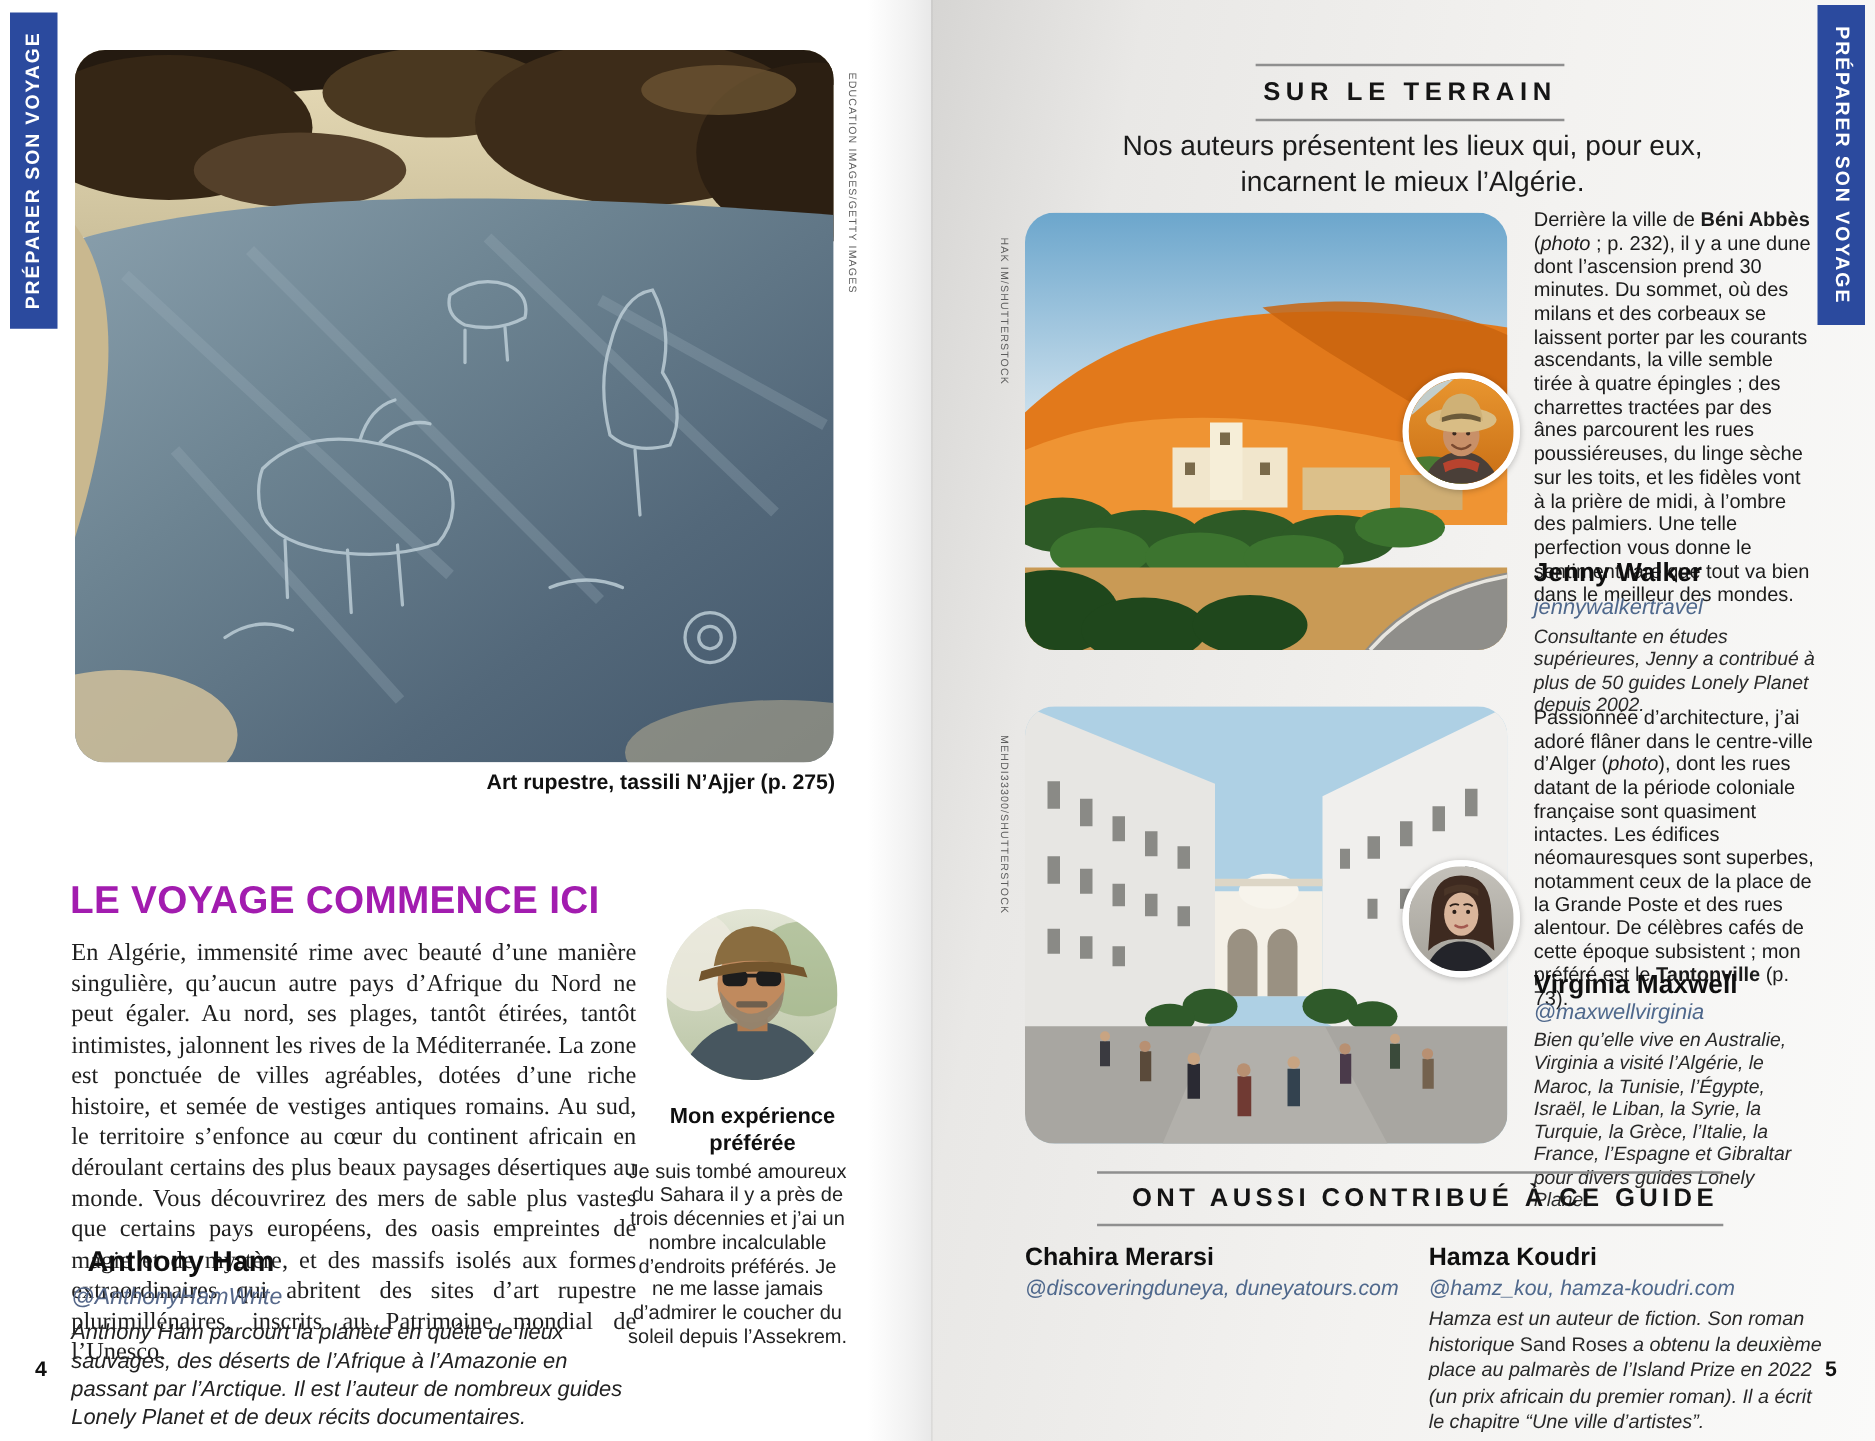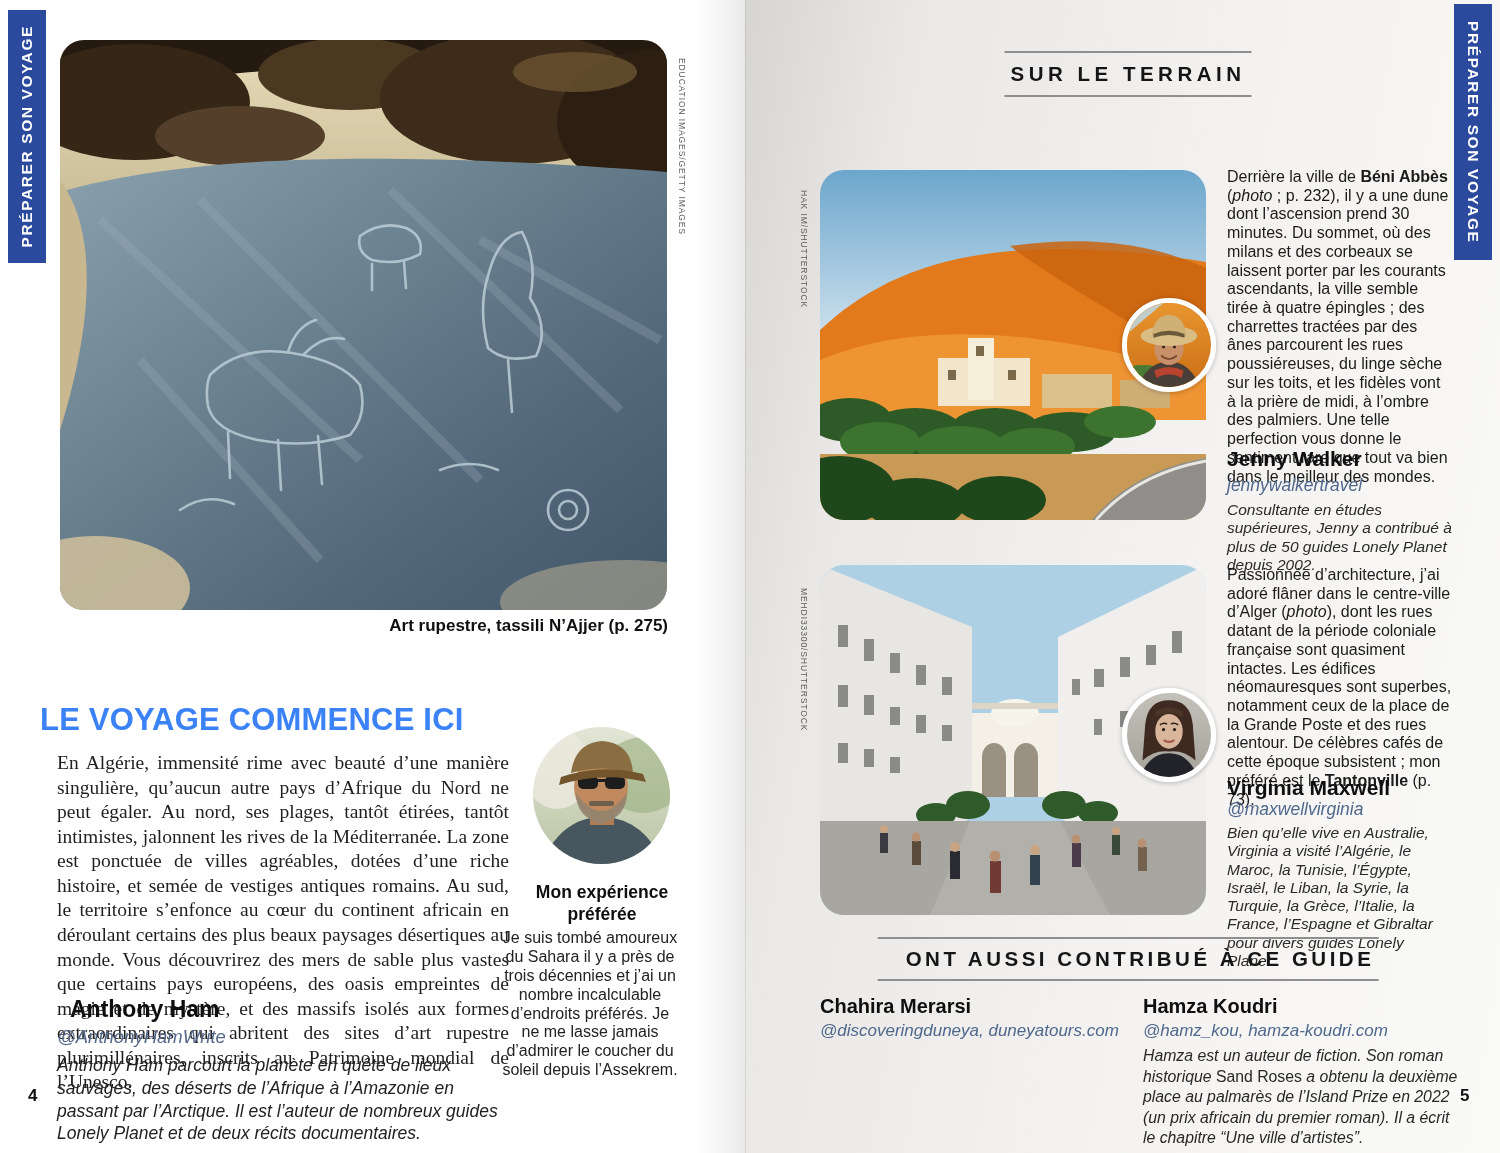--- a/index.html
+++ b/index.html
@@ -16,21 +16,21 @@
   .tab-left{left:8px;top:10px;height:253px;}
   .tab-left span{transform:rotate(180deg);}
   .tab-right{left:1454px;top:4px;height:256px;}
   
   .photo{position:absolute;overflow:hidden;border-radius:24px;}
   .photo svg{display:block;}
   .v-credit{position:absolute;writing-mode:vertical-rl;font-size:8.5px;color:#5d5d5d;letter-spacing:0.9px;white-space:nowrap;}
   
   .caption{position:absolute;left:300px;top:616px;width:368px;text-align:right;font-weight:700;font-size:17px;color:#101010;}
   .main-title{position:absolute;left:52px;top:630px;font-size:72px;font-weight:800;color:#2742b8;letter-spacing:-1px;line-height:1;}
-  .main-subtitle{position:absolute;left:40px;top:704px;font-size:31px;font-weight:700;color:#3b82f6;letter-spacing:0.2px;line-height:1;}
+  .main-subtitle{position:absolute;left:56px;top:704px;font-size:31px;font-weight:700;color:#a21caf;letter-spacing:0.2px;line-height:1;}
   .lead{position:absolute;left:57px;top:751px;width:452px;font-family:"Liberation Serif",serif;
         font-size:19.5px;line-height:1.26;text-align:justify;color:#1f1f1f;}
   .auth-name{position:absolute;font-weight:700;font-size:23px;color:#0f0f0f;}
   .auth-handle{position:absolute;font-style:italic;font-size:18.5px;color:#56688a;}
   .auth-bio{position:absolute;font-style:italic;font-size:17.5px;line-height:1.3;color:#222;}
   .pagenum{position:absolute;font-weight:700;font-size:17px;color:#111;}
   .avatar{position:absolute;border-radius:50%;overflow:hidden;}
   .avatar-bordered{border:5px solid #fff;box-shadow:0 1px 5px rgba(0,0,0,0.25);}
   .exp-title{position:absolute;left:518px;top:882px;width:168px;text-align:center;font-weight:700;font-size:17.5px;line-height:1.25;color:#0f0f0f;}
   .exp-text{position:absolute;left:500px;top:929px;width:180px;text-align:center;font-size:16px;line-height:1.18;color:#222;}
@@ -157,20 +157,21 @@
       <path d="M28 50 Q69 36 110 47 L113 55 Q69 44 26 58 Z" fill="#73552d"></path>
     </svg>
   </div>
 
   <div class="exp-title">Mon expérience préférée</div>
   <div class="exp-text">Je suis tombé amoureux du Sahara il y a près de trois décennies et j’ai un nombre incalculable d’endroits préférés. Je ne me lasse jamais d’admirer le coucher du soleil depuis l’Assekrem.</div>
 
   <div class="sec-head">
     <span>SUR LE TERRAIN</span>
   </div>
+  <div class="sec-intro">Nos auteurs présentent les lieux qui, pour eux, incarnent le mieux l’Algérie.</div>
 
   <div class="photo" style="left:820px;top:170px;width:386px;height:350px;">
     <svg width="386" height="350" viewBox="0 0 386 350">
       <defs>
         <linearGradient id="sky2" x1="0" y1="0" x2="0" y2="1">
           <stop offset="0" stop-color="#6ca6cc"></stop>
             <stop offset="1" stop-color="#cfe2ee"></stop>
         </linearGradient>
       </defs>
       <rect width="386" height="170" fill="url(#sky2)"></rect>

